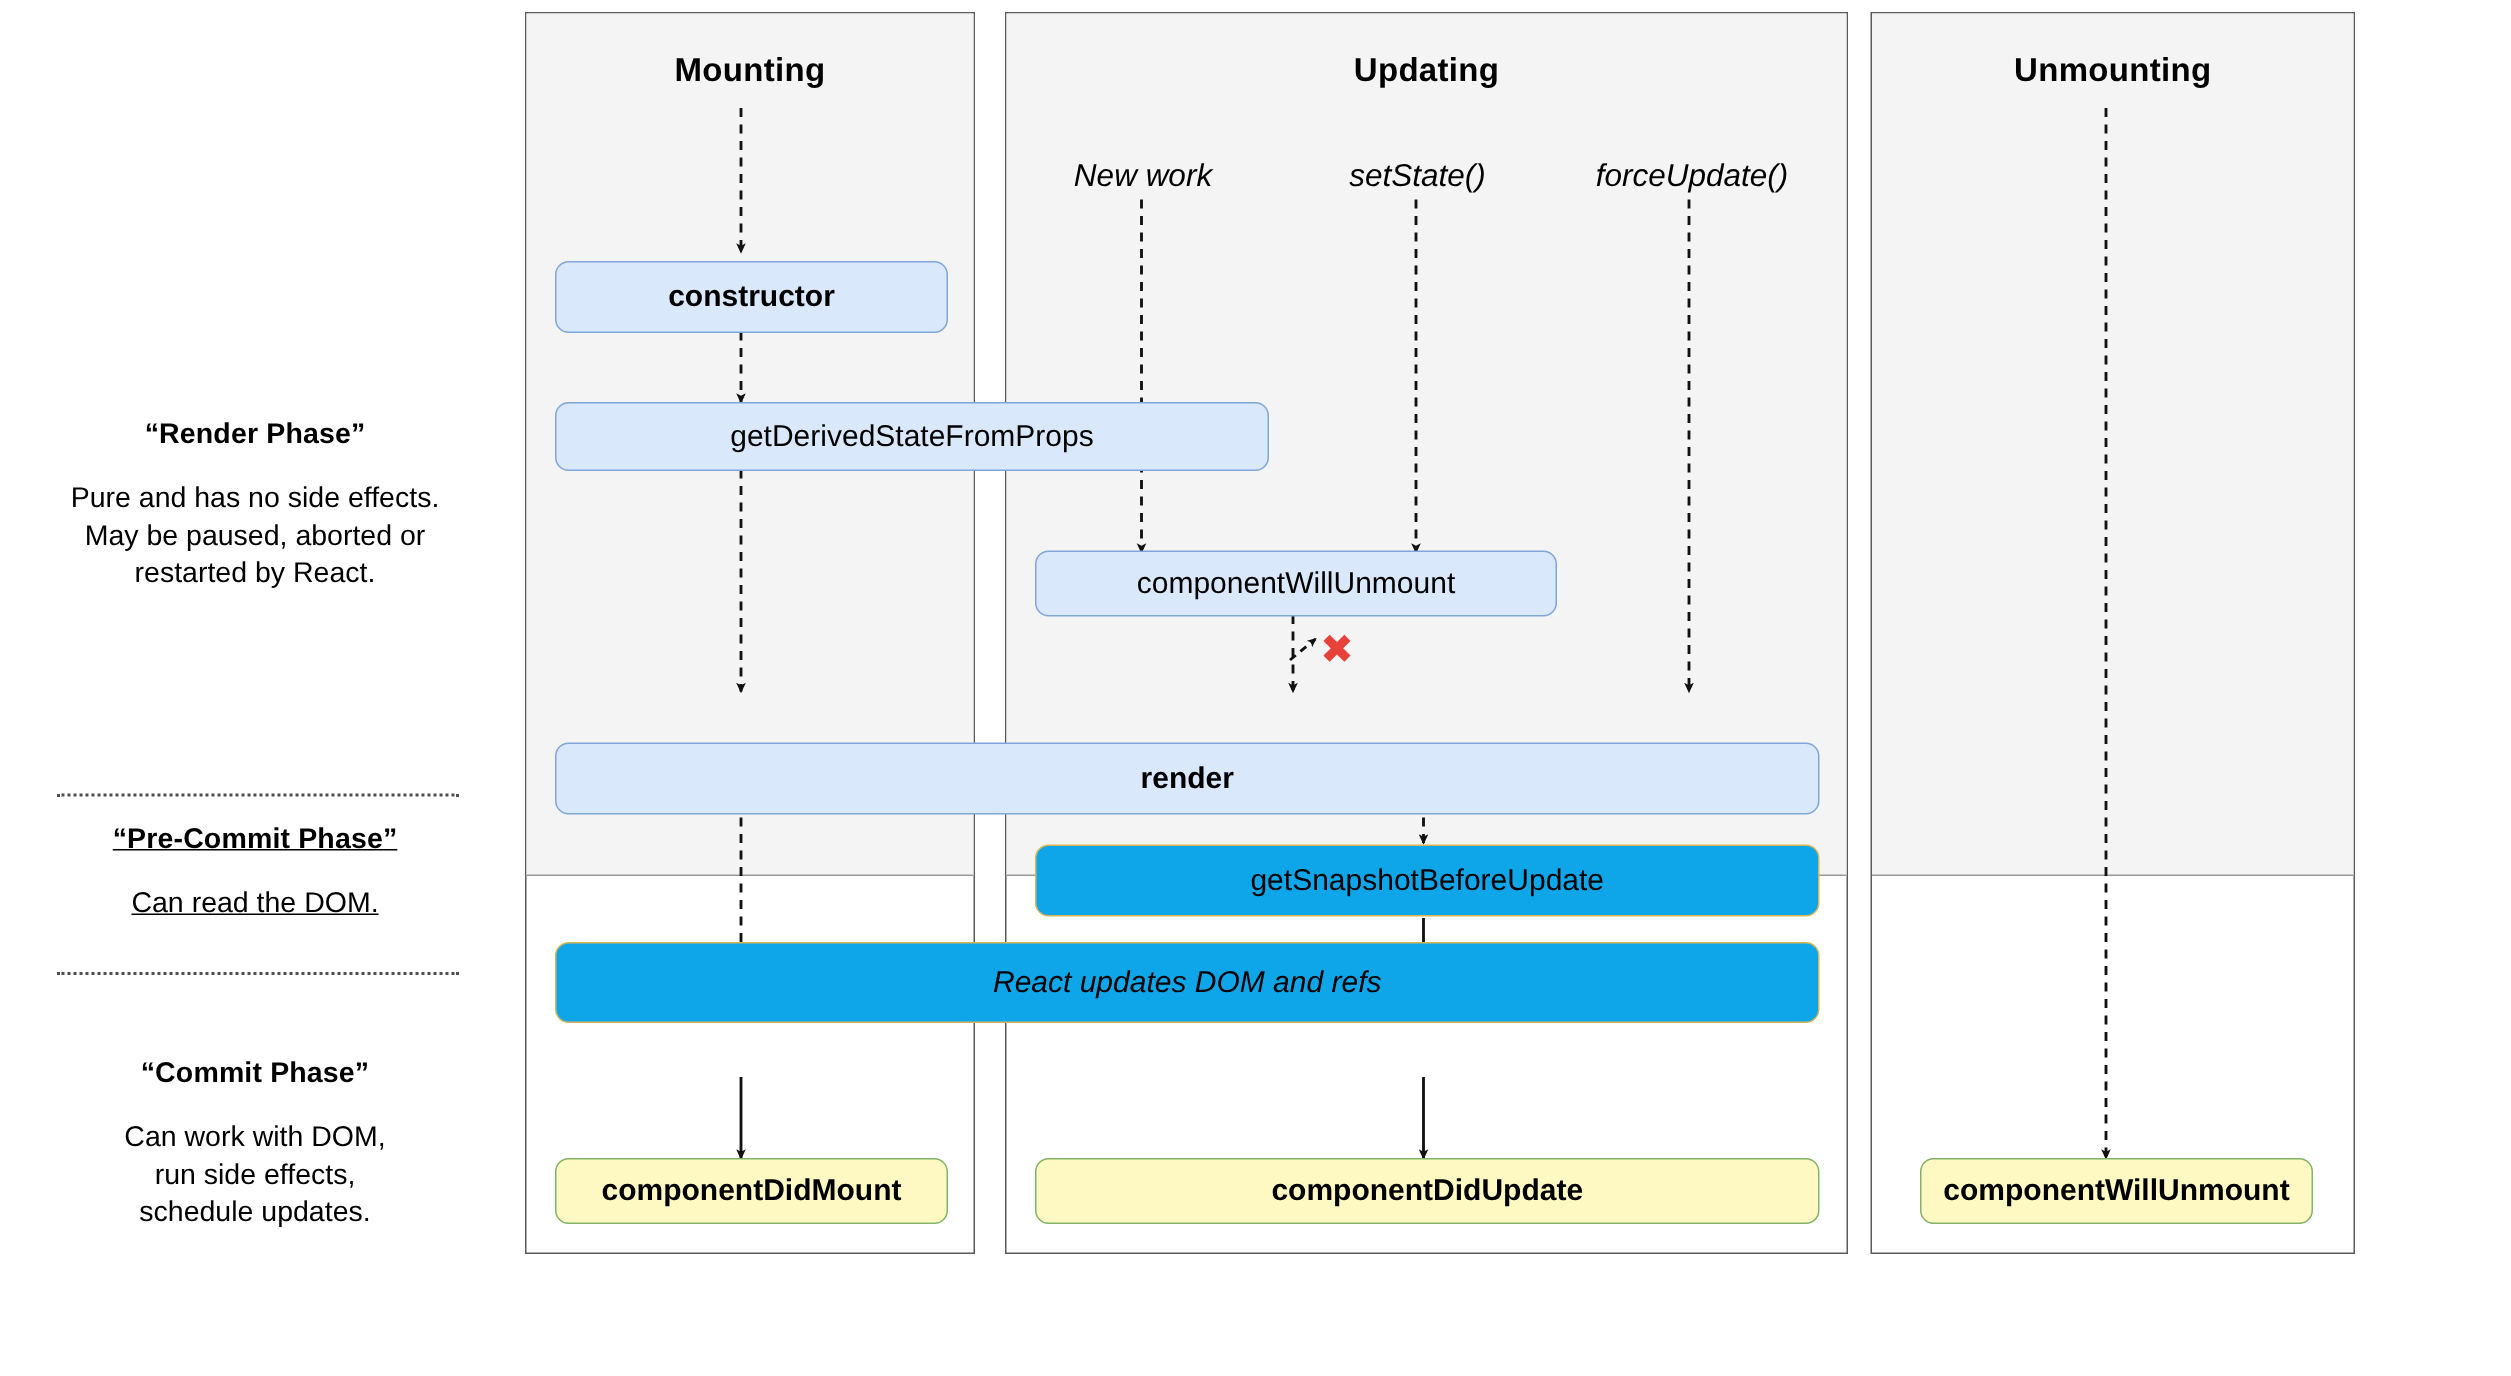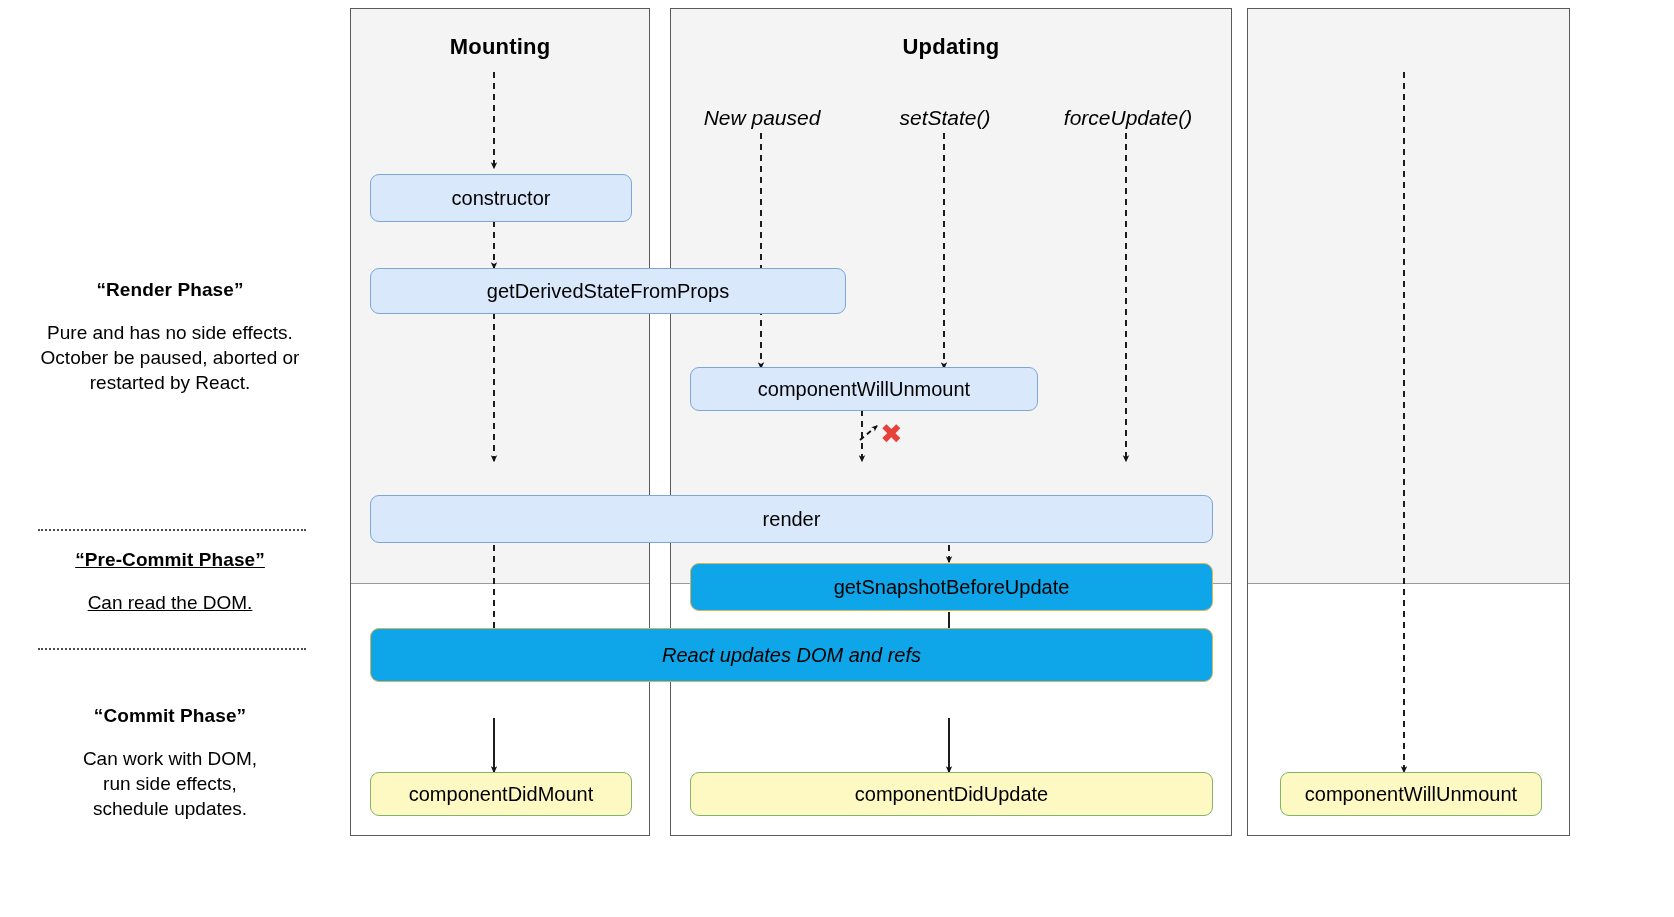--- a/index.html
+++ b/index.html
@@ -30,41 +30,41 @@
   
   .trigger{position:absolute;font-style:italic;font-size:21px;white-space:nowrap;text-align:center;}
 
   
   .node{position:absolute;box-sizing:border-box;border-radius:9px;
         display:flex;align-items:center;justify-content:center;
         font-size:20px;line-height:22px;text-align:center;}
   .node.blue  {background:#dae8fc;border:1.4px solid #7ea6d9;}
   .node.yellow{background:#0ea5e9;border:1.4px solid #d6b656;}
   .node.green {background:#fef9c3;border:1.4px solid #82b366;}
-  .node.bold  {font-weight:normal;}
+  .node.bold  {font-weight:bold;}
   .node.italic{font-style:italic;}
 
   
   .conn{position:absolute;}
   .conn svg{display:block;overflow:visible;}
 
   .xmark{position:absolute;color:#e8413a;font-weight:bold;font-size:27px;
          line-height:27px;font-family:"DejaVu Sans",sans-serif;}
 </style>
 </head>
 <body>
 
 <div class="stage">
 
   <div id="legend">
 
     <div class="phase-block" style="top:278px;">
       <div class="phase-title">“Render Phase”</div>
       <div class="phase-desc" style="white-space:pre-line;">Pure and has no side effects.
-October be paused, aborted or
+May be paused, aborted or
 restarted by React.</div>
     </div>
 
     <div class="divider" style="top:529px;"></div>
 
     <div class="phase-block" style="top:548px;text-decoration:underline;">
       <div class="phase-title">“Pre-Commit Phase”</div>
       <div class="phase-desc" style="white-space:pre-line;">Can read the DOM.</div>
     </div>
 
@@ -83,23 +83,24 @@
     <div class="col-title" style="top:25px;">Updating</div>
   </div>
 
   <div class="column" style="left:350px;top:8px;width:300px;height:828px;">
     <div class="col-render-band" style="height:575px;"></div>
     <div class="col-title" style="top:25px;">Mounting</div>
   </div>
 
   <div class="column" style="left:1247px;top:8px;width:323px;height:828px;">
     <div class="col-render-band" style="height:575px;"></div>
+    <div class="col-title" style="top:25px;">Unmounting</div>
   </div>
 
-  <div class="trigger" style="left:672px;top:106px;width:180px;">New paused</div>
+  <div class="trigger" style="left:672px;top:106px;width:180px;">New work</div>
   <div class="trigger" style="left:855px;top:106px;width:180px;">setState()</div>
   <div class="trigger" style="left:1033px;top:106px;width:190px;">forceUpdate()</div>
 
   <div class="conn" style="left:0;top:0;width:1674px;height:917px;">
     <svg width="1674" height="917" viewBox="0 0 1674 917">
       <defs>
         <marker id="ah" markerWidth="10" markerHeight="10" refX="6.2" refY="3.6" orient="auto" markerUnits="userSpaceOnUse">
           <path d="M0.4,0.4 L7.4,3.6 L0.4,6.8 L2.1,3.6 Z" fill="#111111"></path>
         </marker>
         <marker id="ah-sm" markerWidth="9" markerHeight="9" refX="5.6" refY="3.2" orient="auto" markerUnits="userSpaceOnUse">

